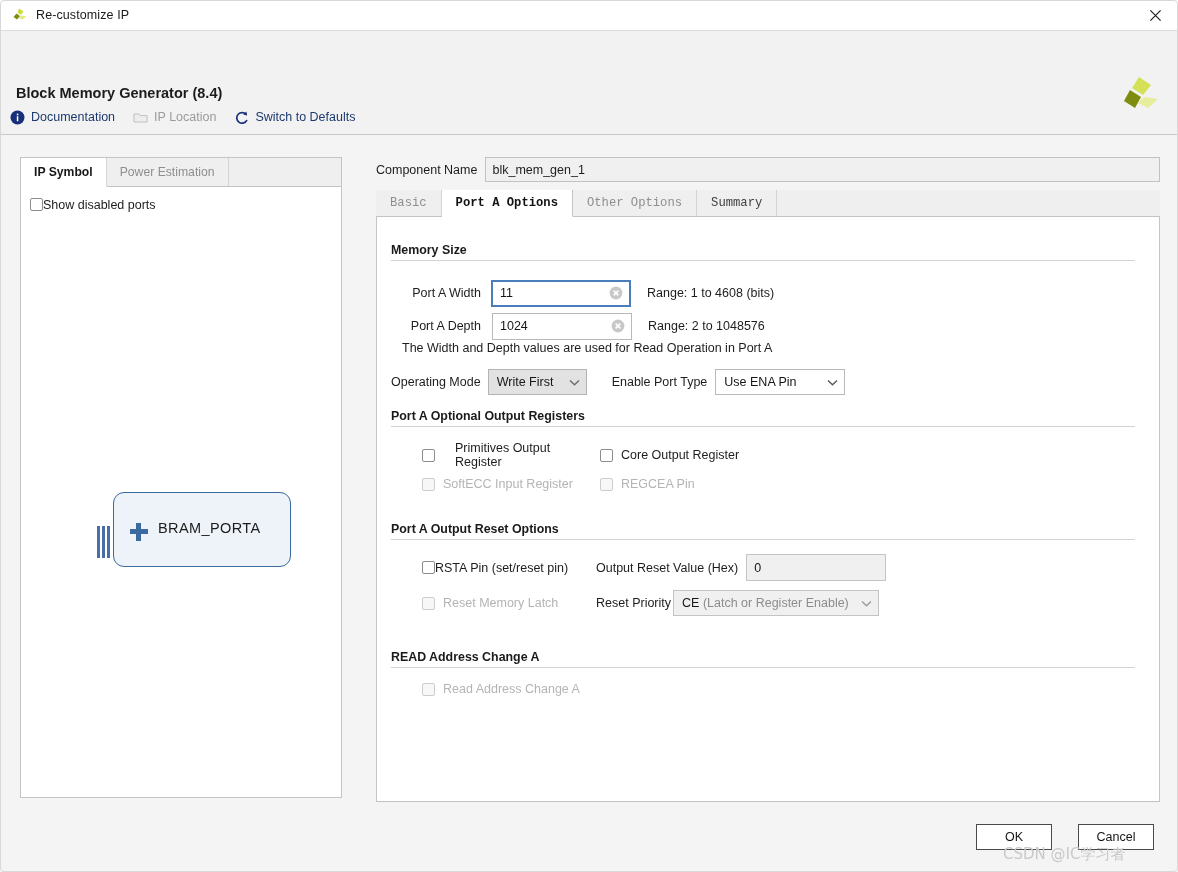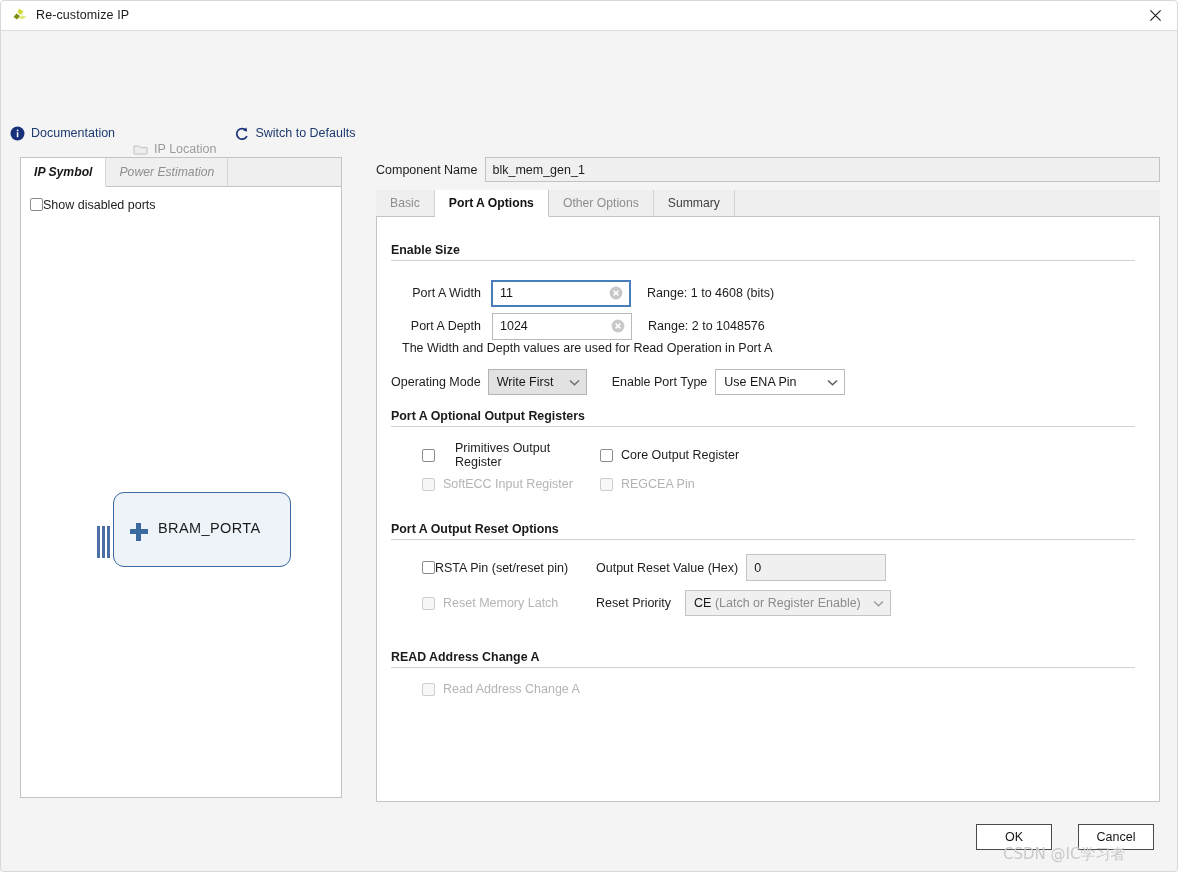--- a/index.html
+++ b/index.html
@@ -55,21 +55,21 @@
   .linkbar {
     position: absolute; left: 10px; top: 107px;
     display: flex; align-items: center; gap: 0px;
   }
   .lnk {
     display: flex; align-items: center; gap: 6px;
     padding: 0 9px 0 0; margin-right: 9px;
     font-size: 12.5px; color: #1d3a6e; cursor: pointer;
     height: 20px;
   }
-  .lnk.disabled { color: #9b9b9b; cursor: default; margin-top: 32px; }
+  .lnk.disabled { color: #9b9b9b; cursor: default; }
   .lnk-ico { width: 15px; height: 15px; flex: 0 0 auto; display:block; }
 
   
   .leftpanel {
     position: absolute; left: 20px; top: 157px;
     width: 322px; height: 641px;
     background: #ffffff;
     border: 1px solid #c4c4c4;
   }
   .lp-tabs {
@@ -78,21 +78,20 @@
     border-bottom: 1px solid #c4c4c4;
     display: flex; align-items: stretch;
   }
   .lp-tab {
     display: flex; align-items: center;
     padding: 0 13px;
     font-size: 12.2px;
     color: #8e8e8e;
     cursor: pointer;
     border-right: 1px solid #d4d4d4;
-    font-style: italic;
   }
   .lp-tab.active {
     background: #ffffff;
     color: #171717;
     font-weight: bold;
     border-bottom: 1px solid #ffffff;
     margin-bottom: -1px;
   }
   .lp-tab-filler { flex: 1; border-right: none; }
   .lp-body { position: relative; height: 610px; }
@@ -161,21 +160,21 @@
     border: 1px solid #c2c2c2;
     font-size: 12.5px; color: #1d1d1d;
     padding: 0 6px;
     display: flex; align-items: center;
   }
   .rp-tabs {
     margin-top: 8px;
     height: 27px;
     background: #efefef;
     border-bottom: 1px solid #c4c4c4;
-    display: flex; align-items: stretch;
+    display: flex; align-items: stretch; font-family: Liberation Mono, monospace;
   }
   .rp-tab {
     display: flex; align-items: center;
     padding: 0 14px;
     font-size: 12.2px; color: #8e8e8e;
     cursor: pointer;
     border-right: 1px solid #d4d4d4;
   }
   .rp-tab.dark { color: #404040; }
   .rp-tab.active {
@@ -279,20 +278,30 @@
       </svg>
     </span>
     <span class="tb-title">Re-customize IP</span>
     <div class="tb-close">
       <svg viewBox="0 0 14 14" width="13" height="13">
         <path d="M1.5,1.5 L12.5,12.5 M12.5,1.5 L1.5,12.5" stroke="#222" stroke-width="1.3" fill="none"></path>
       </svg>
     </div>
   </div>
 
+  <div class="header">
+    <div class="hdr-title">Block Memory Generator (8.4)</div>
+    <div class="hdr-logo">
+      <svg viewBox="0 0 42 42" width="42" height="42">
+        <polygon points="21,4 33,12 25,22 14,15" fill="#d4e157"></polygon>
+        <polygon points="12,17 23,24 17,35 6,28" fill="#7f8c0f"></polygon>
+        <polygon points="26,24 40,26 30,35 20,30" fill="#e6ee9c"></polygon>
+      </svg>
+    </div>
+  </div>
 
   <div class="linkbar">
     <div class="lnk">
       <span class="lnk-ico">
         <svg viewBox="0 0 15 15" width="15" height="15">
           <circle cx="7.5" cy="7.5" r="7" fill="#18307a"></circle>
           <rect x="6.8" y="6.2" width="1.5" height="5" fill="#fff"></rect>
           <rect x="6.8" y="3.6" width="1.5" height="1.7" fill="#fff"></rect>
         </svg>
       </span>
@@ -368,21 +377,21 @@
       </div>
       <div class="rp-tab dark">
         <span>Summary</span>
       </div>
       <div class="rp-tab rp-tab-filler"></div>
     </div>
 
     <div class="rp-body">
 
       <div class="sec" style="top:26px;">
-        <div class="sec-title">Enable Size</div>
+        <div class="sec-title">Memory Size</div>
         <div class="sec-rule"></div>
       </div>
 
       <div class="field-row" style="position:absolute; left:14px; top:62px; width:740px;">
         <span class="fl" style="width:90px;">Port A Width</span>
         <div class="txtbox focused" style="width:140px; margin-left:10px;">
           <span>11</span>
           <span class="clrico">
             <svg viewBox="0 0 14 14" width="14" height="14">
               <circle cx="7" cy="7" r="6.4" fill="#c8c8c8"></circle>
@@ -472,21 +481,21 @@
           <span>0</span>
         </div>
       </div>
 
       <div style="position:absolute; left:45px; top:373px; display:flex; align-items:center;">
         <div style="display:flex; align-items:center; gap:8px; width:170px;">
           <span class="cb dis"></span>
           <span class="chk-lbl dis">Reset Memory Latch</span>
         </div>
         <span class="fl" style="margin-left:4px;">Reset Priority</span>
-        <div class="dd dis" style="width:206px; margin-left:14px;">
+        <div class="dd dis" style="width:206px; margin-left:2px;">
           <span class="dd-txt"><span>CE</span><span class="g"> (Latch or Register Enable)</span></span>
           <span class="dd-arrow">
             <svg viewBox="0 0 11 7" width="11" height="7">
                 <path d="M1,1.5 L5.5,5.8 L10,1.5" stroke="#9a9a9a" stroke-width="1.4" fill="none"></path>
               </svg>
           </span>
         </div>
       </div>
 
       <div class="sec" style="top:433px;">

